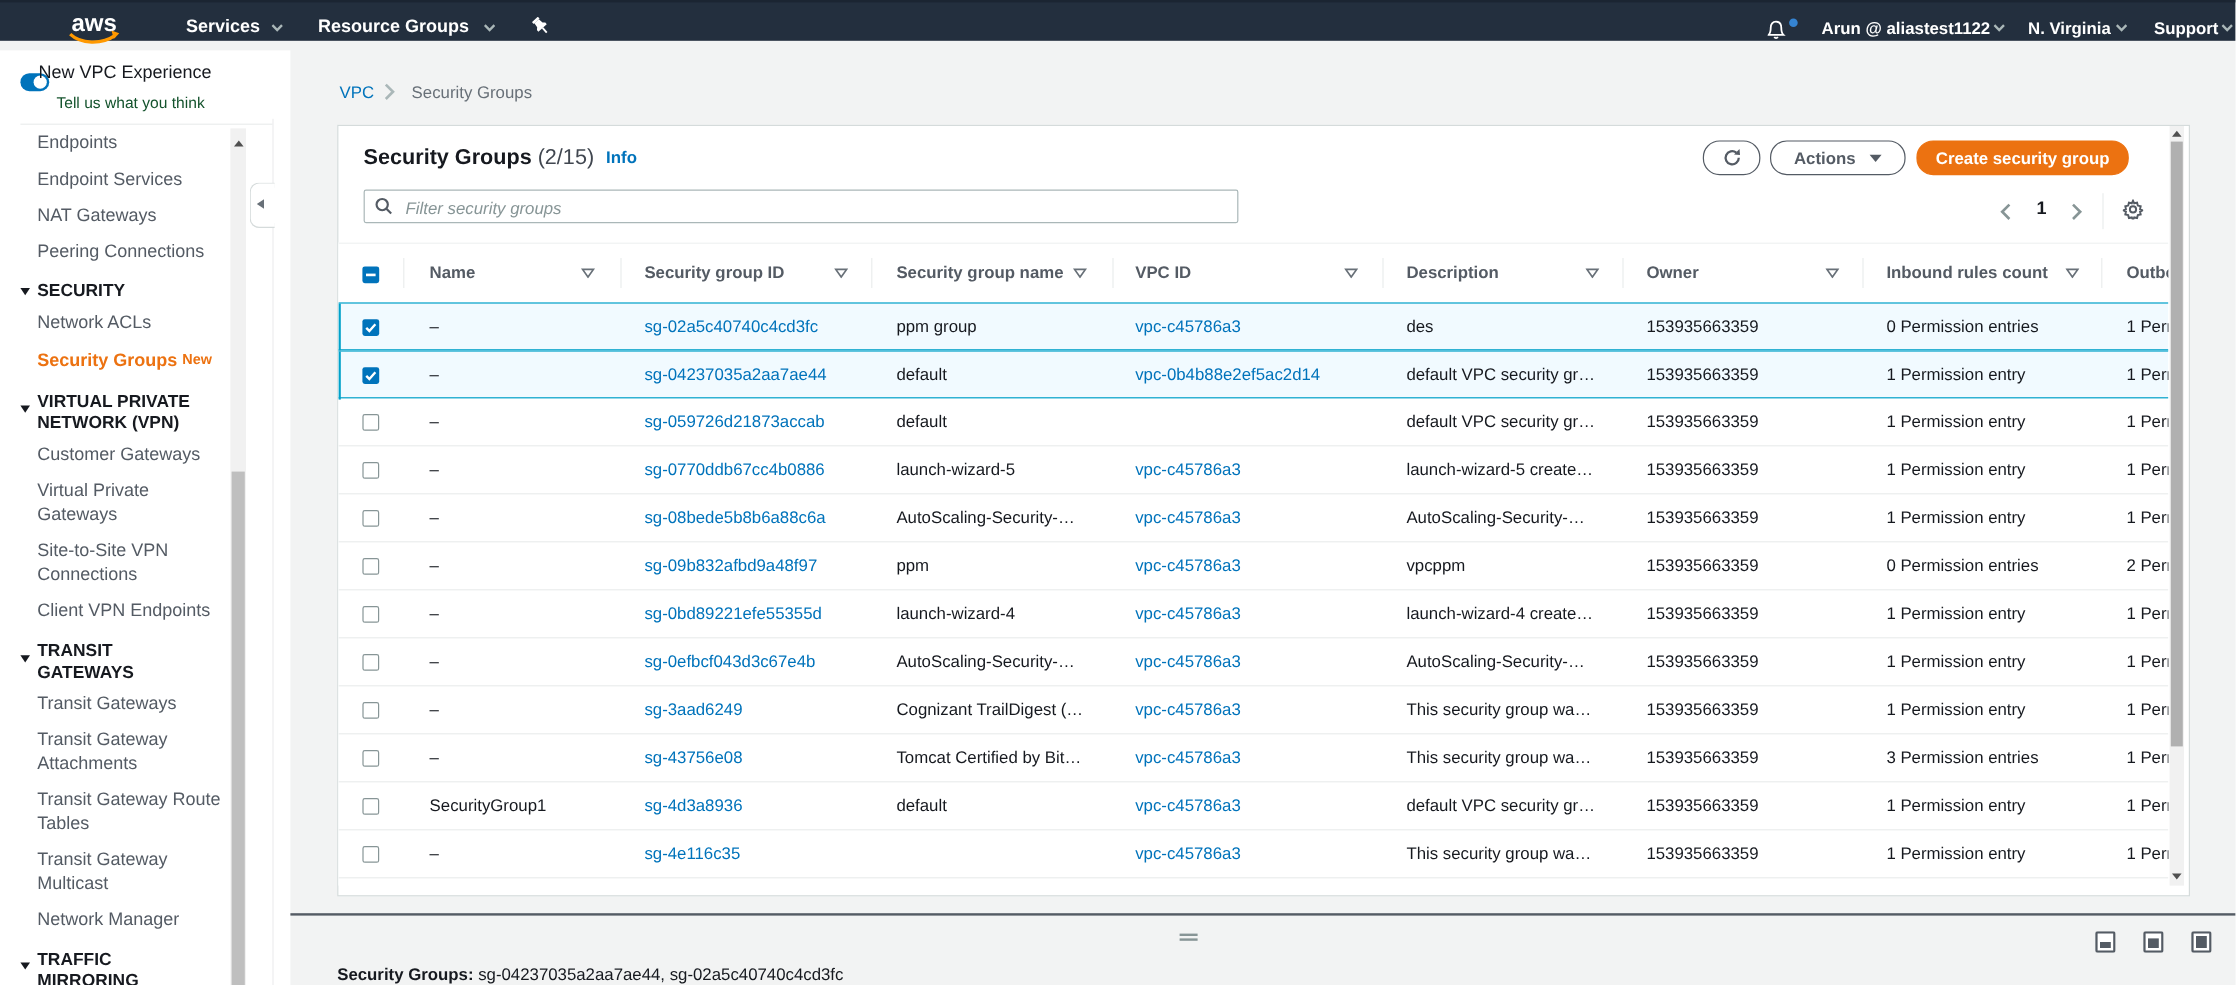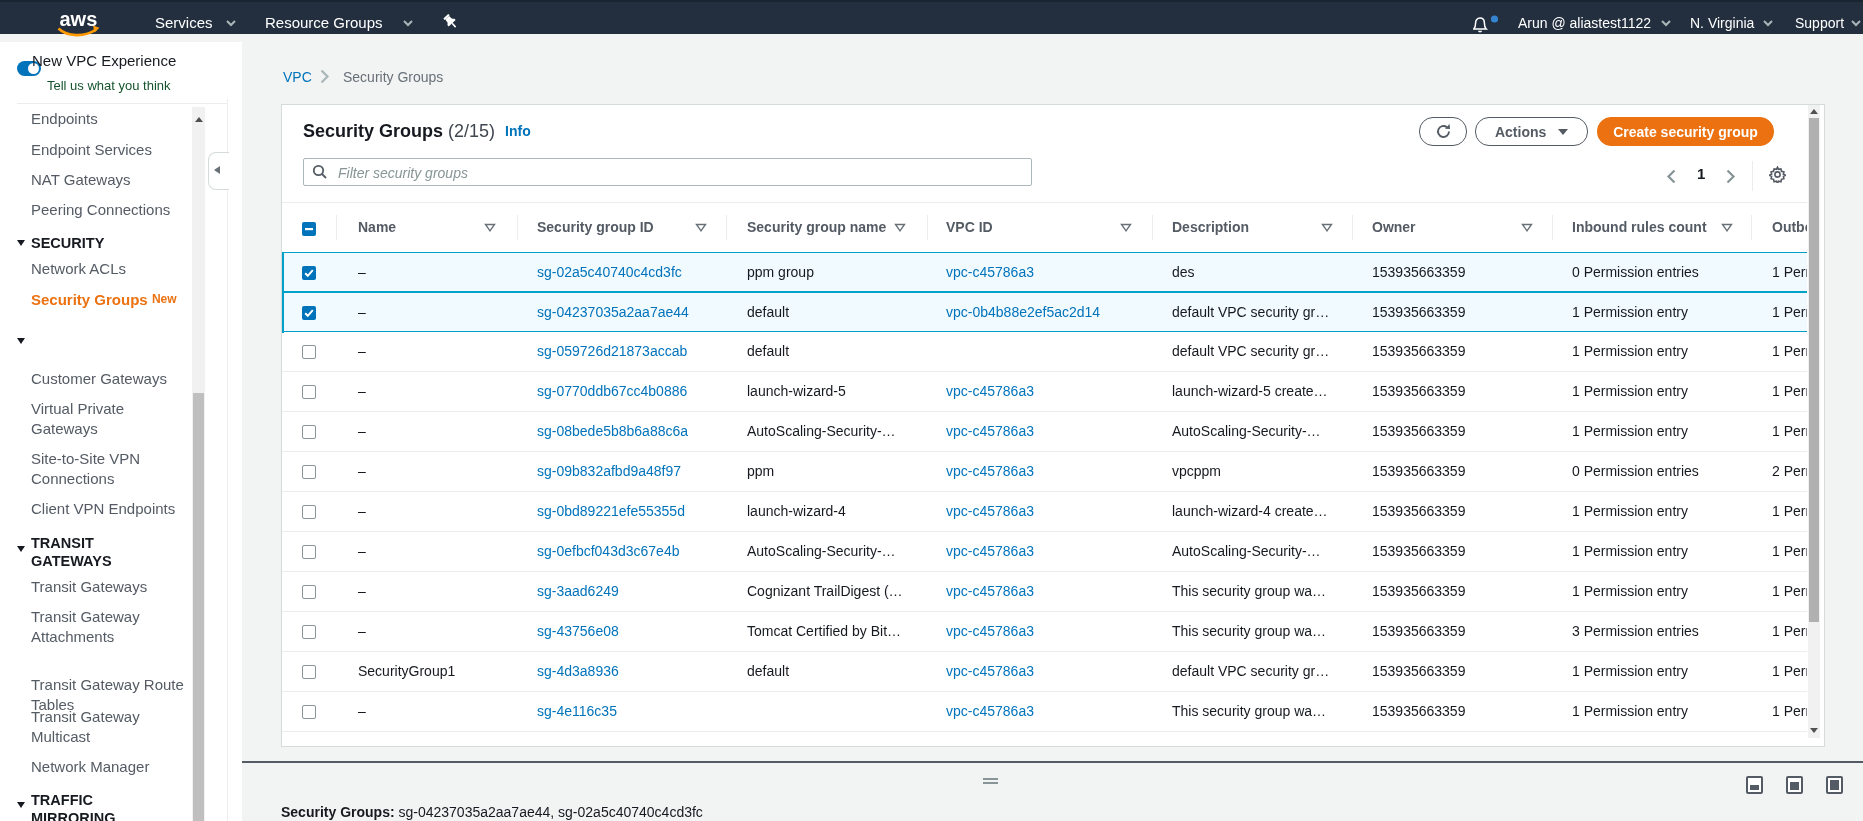--- a/index.html
+++ b/index.html
@@ -1,20 +1,20 @@
 <!DOCTYPE html>
 <html><head>
 <meta charset="utf-8">
 <style>
 *{margin:0;padding:0;box-sizing:border-box}
 html,body{width:1863px;height:821px;overflow:hidden}
 body{font-family:"Liberation Sans",sans-serif;background:#f2f3f3;position:relative;font-size:14px;color:#16191f}
 .abs{position:absolute}
 .nav{position:absolute;left:0;top:0;width:1863px;height:34px;background:#232f3e;border-top:2px solid #1b2532}
-.nav .itm{position:absolute;color:#fff;font-weight:400;font-size:15px;top:0;line-height:42px;white-space:nowrap}
+.nav .itm{position:absolute;color:#fff;font-weight:700;font-size:15px;top:0;line-height:42px;white-space:nowrap}
 .side{position:absolute;left:0;top:42px;width:242px;height:779px;background:#fff}
 .sline{position:absolute;left:227px;top:57px;width:1px;height:764px;background:#ededee}
 .si{position:absolute;left:31px;color:#545b64;font-size:15px;line-height:20px;white-space:nowrap}
 .sw{white-space:normal}
 .sh{position:absolute;left:31px;color:#16191f;font-size:14.5px;font-weight:700;line-height:20px}
 .tri{position:absolute;left:17px;width:0;height:0;border-left:4.5px solid transparent;border-right:4.5px solid transparent;border-top:6px solid #16191f}
 .card{position:absolute;left:281px;top:104px;width:1544px;height:643px;background:#fff;border:1px solid #d5dbdb}
 .btn{position:absolute;height:29px;border:1px solid #545b64;border-radius:14px;background:#fff;color:#545b64;font-weight:700;font-size:14px;display:flex;align-items:center;justify-content:center}
 .lk{color:#0073bb;text-decoration:none}
 .hl{position:absolute;font-weight:700;color:#545b64;font-size:14px;line-height:50px;white-space:nowrap}
@@ -90,25 +90,26 @@
 <div class="si" style="top:158px">Peering Connections</div>
 <div class="si" style="top:217px">Network ACLs</div>
 <div class="si" style="top:327px">Customer Gateways</div>
 <div class="si" style="top:457px">Client VPN Endpoints</div>
 <div class="si" style="top:535px">Transit Gateways</div>
 <div class="si" style="top:715px">Network Manager</div>
 <div class="si" style="top:247px;color:#ec7211;font-weight:700">Security Groups <span style="font-size:12px;vertical-align:2px">New</span></div>
 <div class="si sw" style="top:357px;width:130px;line-height:20px">Virtual Private Gateways</div>
 <div class="si sw" style="top:407px;width:150px;line-height:20px">Site-to-Site VPN Connections</div>
 <div class="si sw" style="top:565px;width:150px;line-height:20px">Transit Gateway Attachments</div>
-<div class="si sw" style="top:633px;width:175px;line-height:20px">Transit Gateway Route Tables</div>
+<div class="si sw" style="top:615px;width:175px;line-height:20px">Transit Gateway Route Tables</div>
 <div class="si sw" style="top:665px;width:150px;line-height:20px">Transit Gateway Multicast</div>
 <div class="tri" style="top:198px"></div>
     <div class="sh" style="top:191px;width:200px;line-height:20px">SECURITY</div>
 <div class="tri" style="top:296px"></div>
+    <div class="sh" style="top:284px;width:185px;line-height:18px">VIRTUAL PRIVATE NETWORK (VPN)</div>
 <div class="tri" style="top:504px"></div>
     <div class="sh" style="top:492px;width:120px;line-height:18px">TRANSIT GATEWAYS</div>
 <div class="tri" style="top:760px"></div>
     <div class="sh" style="top:749px;width:110px;line-height:18px">TRAFFIC MIRRORING</div>
 <div class="sbtrack" style="left:192px;top:65px;width:13px;height:714px"></div>
 <div class="uarr" style="left:194.5px;top:75px"></div>
 <div class="sbthumb" style="left:193px;top:351px;width:11px;height:428px;background:#bfbfbf"></div>
 <div class="abs" style="left:208px;top:110px;width:21px;height:38px;background:#fff;border:1px solid #d5dbdb;border-right:none;border-radius:8px 0 0 8px"></div>
 <div class="larr" style="left:214px;top:124px"></div>
 </div>

